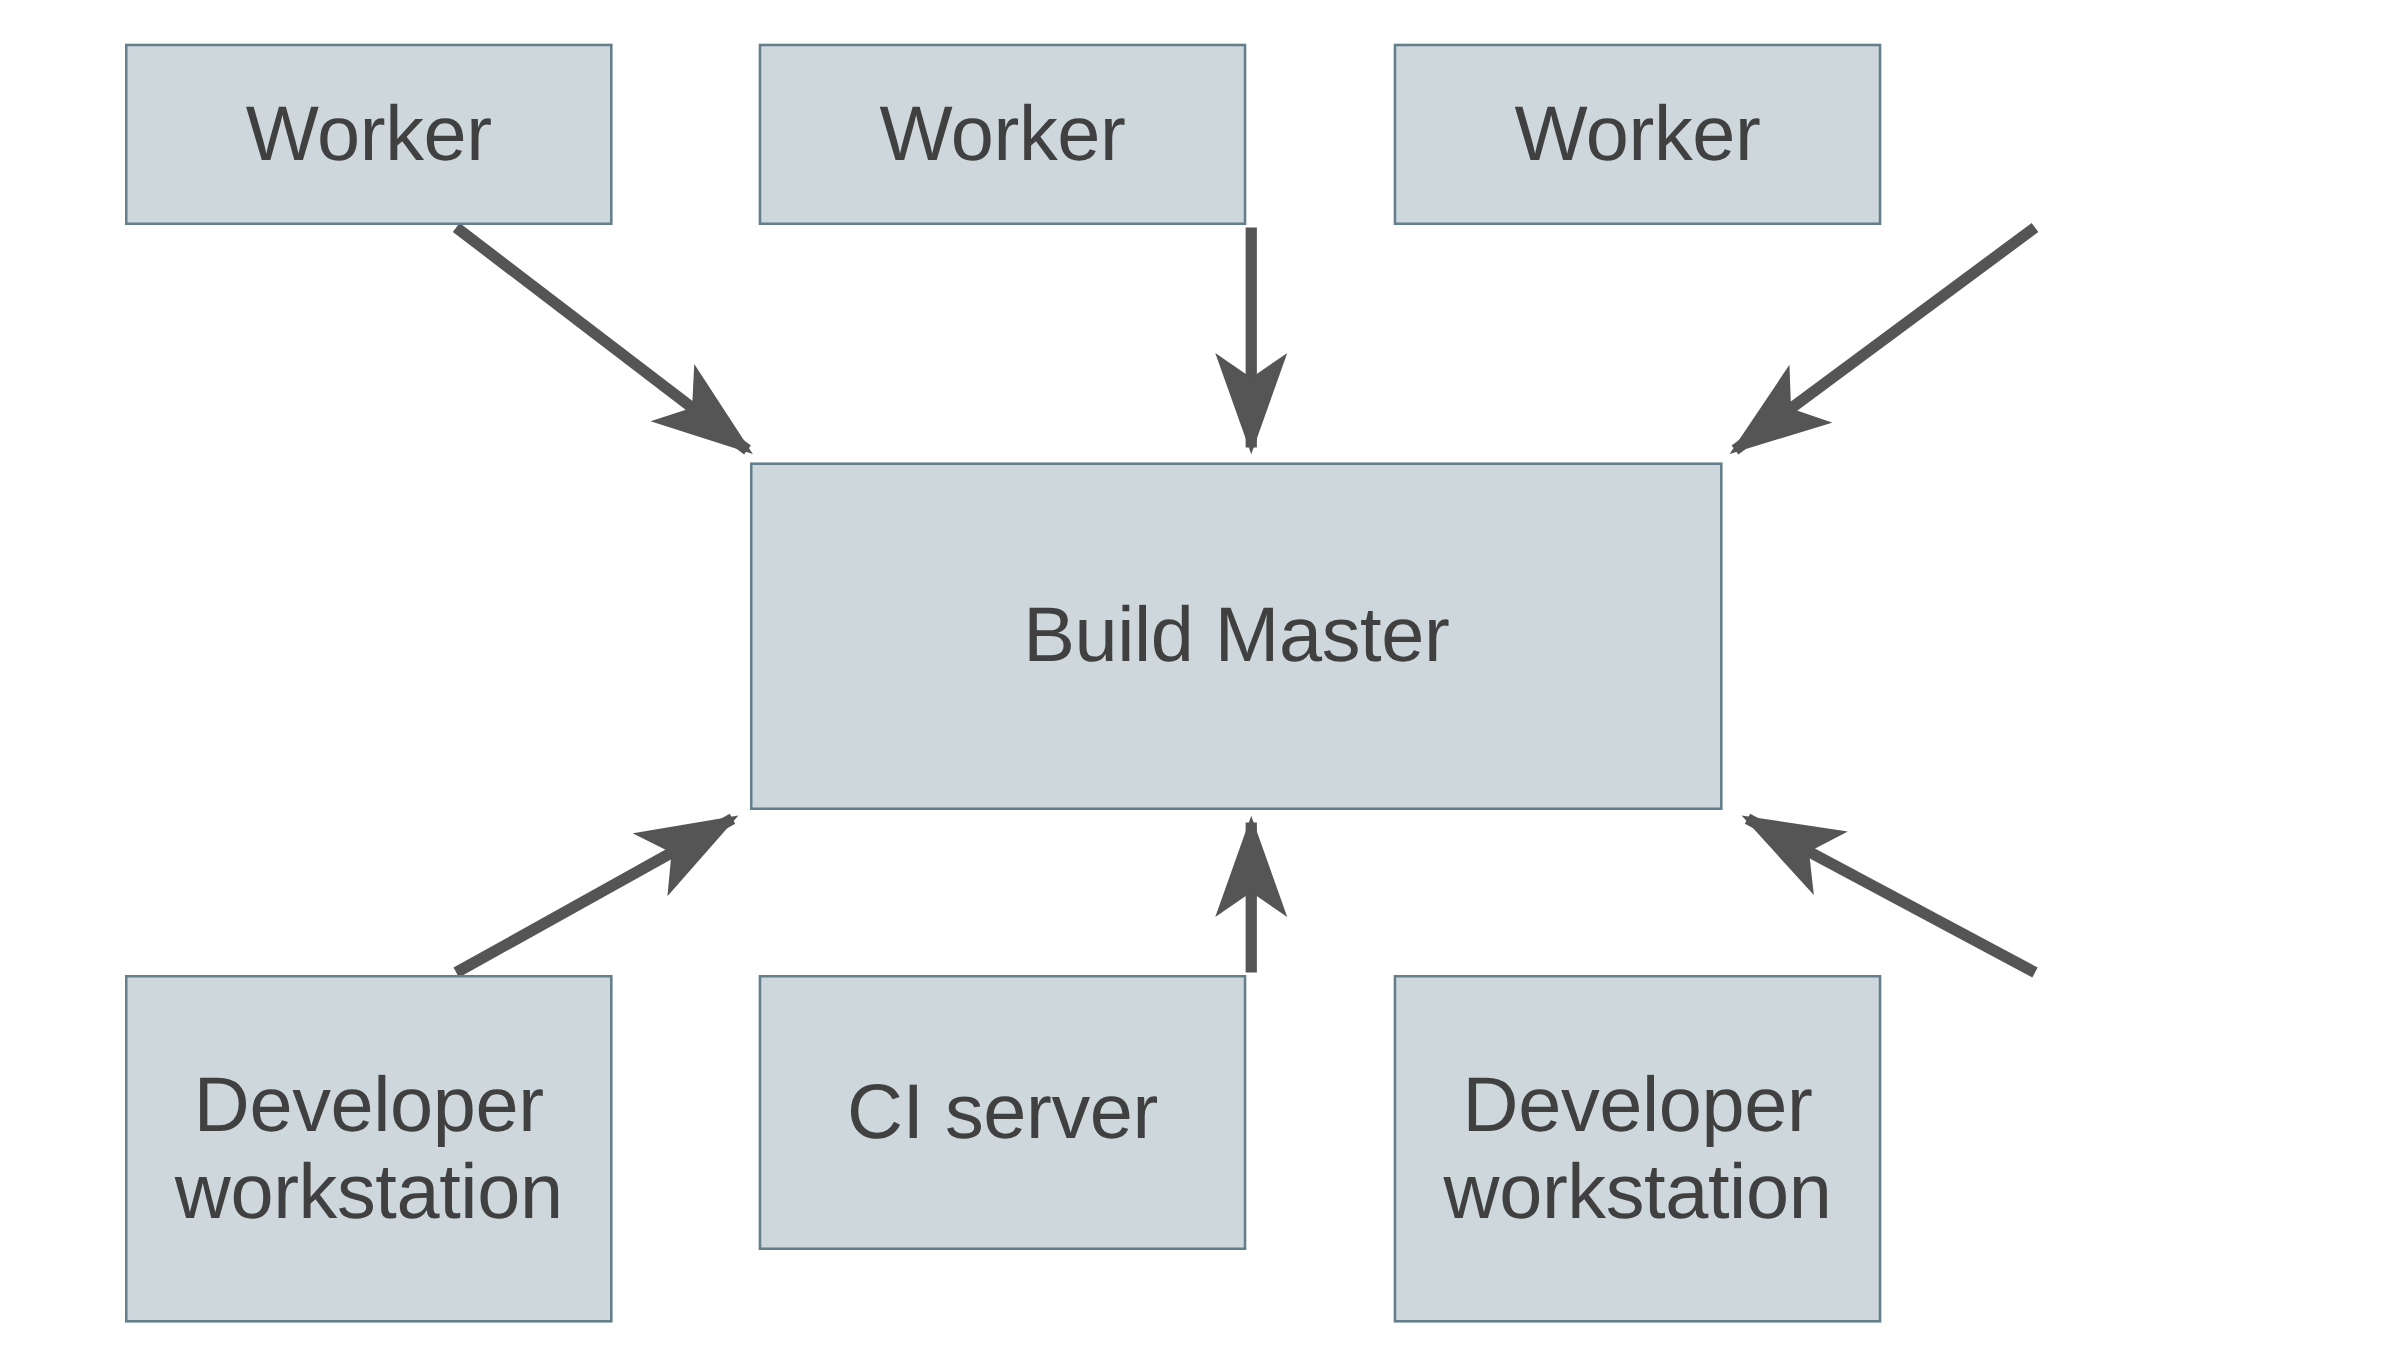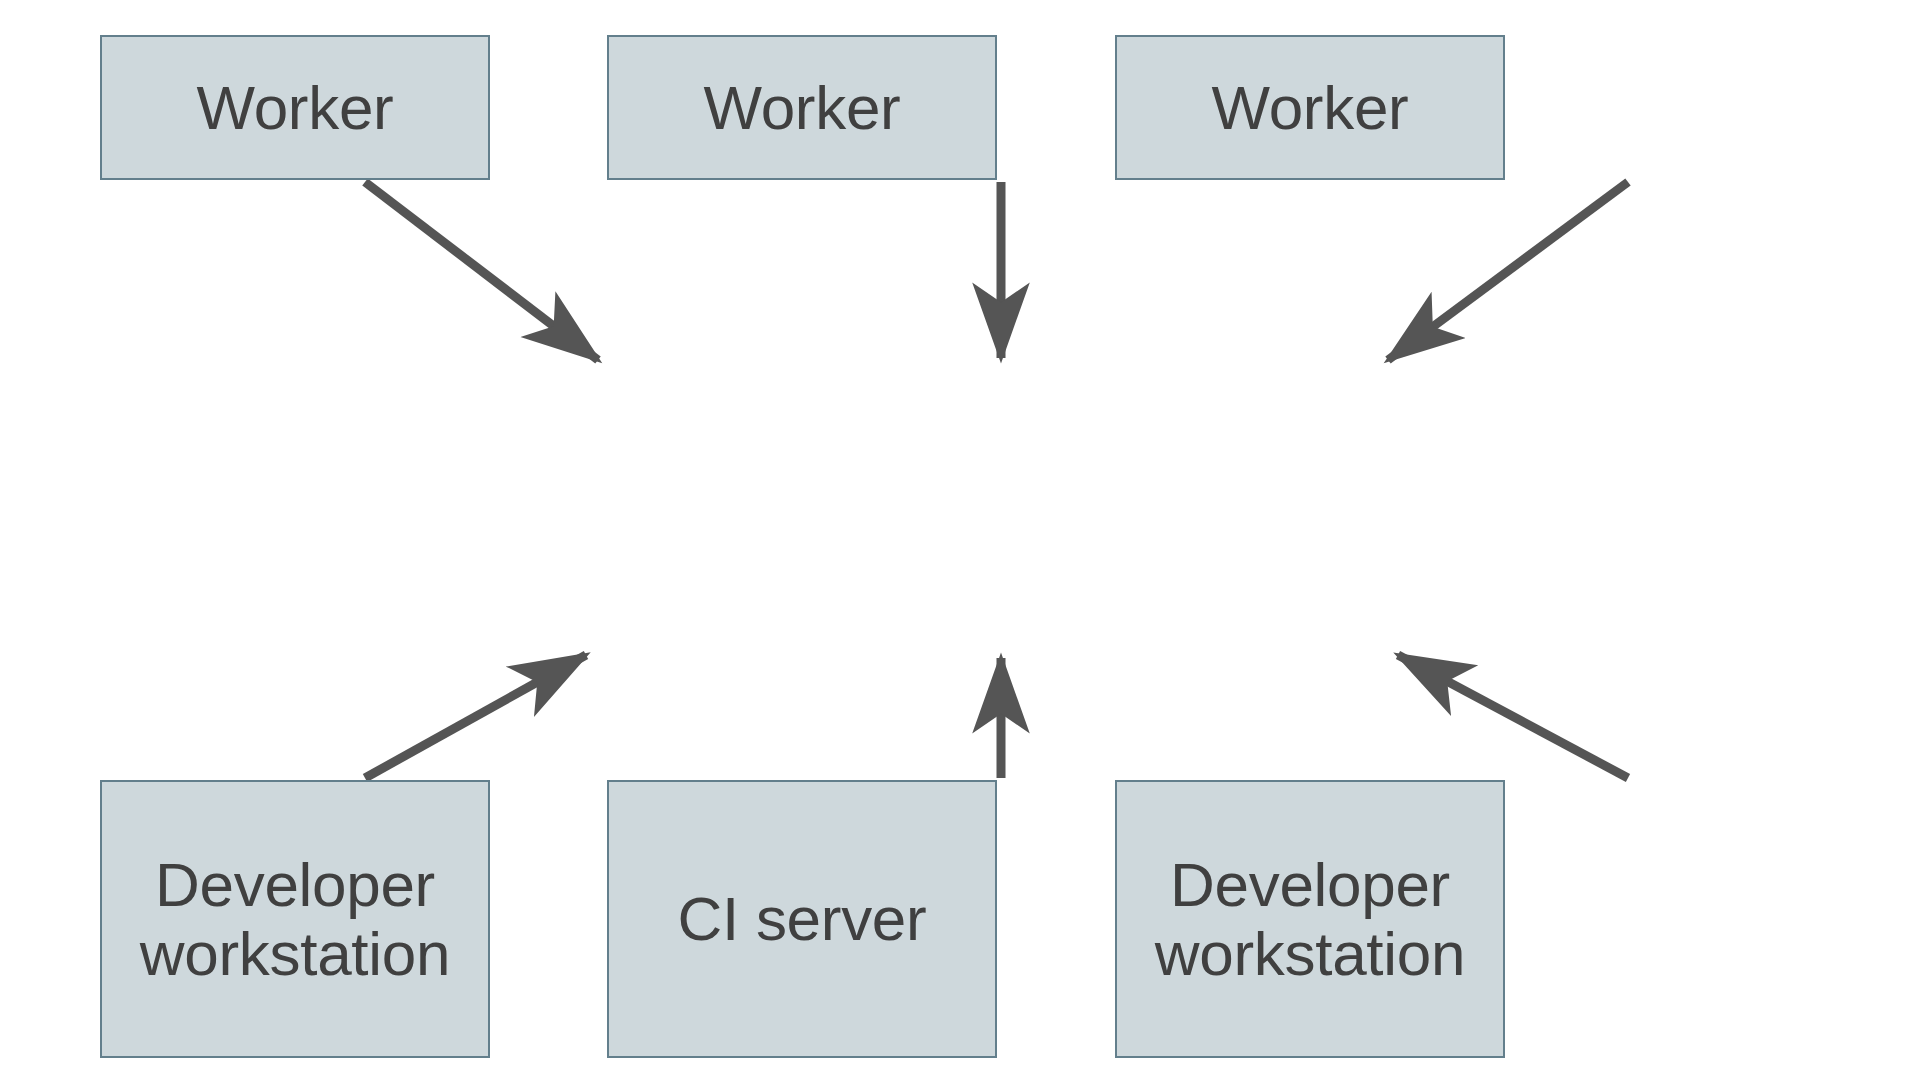--- a/index.html
+++ b/index.html
@@ -47,21 +47,21 @@
     padding: 0 8px;
   }
   
   #node-worker-1 { left: 100px;  top: 35px;  width: 390px; height: 145px; font-size: 62px; }
   #node-worker-2 { left: 607px;  top: 35px;  width: 390px; height: 145px; font-size: 62px; }
   #node-worker-3 { left: 1115px; top: 35px;  width: 390px; height: 145px; font-size: 62px; }
   
   #node-build-master { left: 600px; top: 370px; width: 778px; height: 278px; font-size: 62px; }
   
   #node-dev-workstation-1 { left: 100px;  top: 780px; width: 390px; height: 278px; font-size: 62px; }
-  #node-ci-server        { left: 607px;  top: 780px; width: 390px; height: 278px; font-size: 62px; }
+  #node-ci-server        { left: 607px;  top: 780px; width: 390px; height: 220px; font-size: 62px; }
   #node-dev-workstation-2 { left: 1115px; top: 780px; width: 390px; height: 278px; font-size: 62px; }
 </style>
 </head>
 <body>
 
 <div id="canvas">
 
   <svg id="edges" viewBox="0 0 1910 1090" width="1910" height="1090" xmlns="http://www.w3.org/2000/svg">
     <defs>
       <marker id="arrowhead" markerWidth="10" markerHeight="10" refX="8.4" refY="3.2" orient="auto" markerUnits="strokeWidth">
@@ -99,20 +99,23 @@
   </div>
 
   <div class="node" id="node-worker-2">
     <span class="node-label">Worker</span>
   </div>
 
   <div class="node" id="node-worker-3">
     <span class="node-label">Worker</span>
   </div>
 
+  <div class="node" id="node-build-master">
+    <span class="node-label">Build Master</span>
+  </div>
 
   <div class="node" id="node-dev-workstation-1">
     <span class="node-label">Developer
 workstation</span>
   </div>
 
   <div class="node" id="node-ci-server">
     <span class="node-label">CI server</span>
   </div>
 

